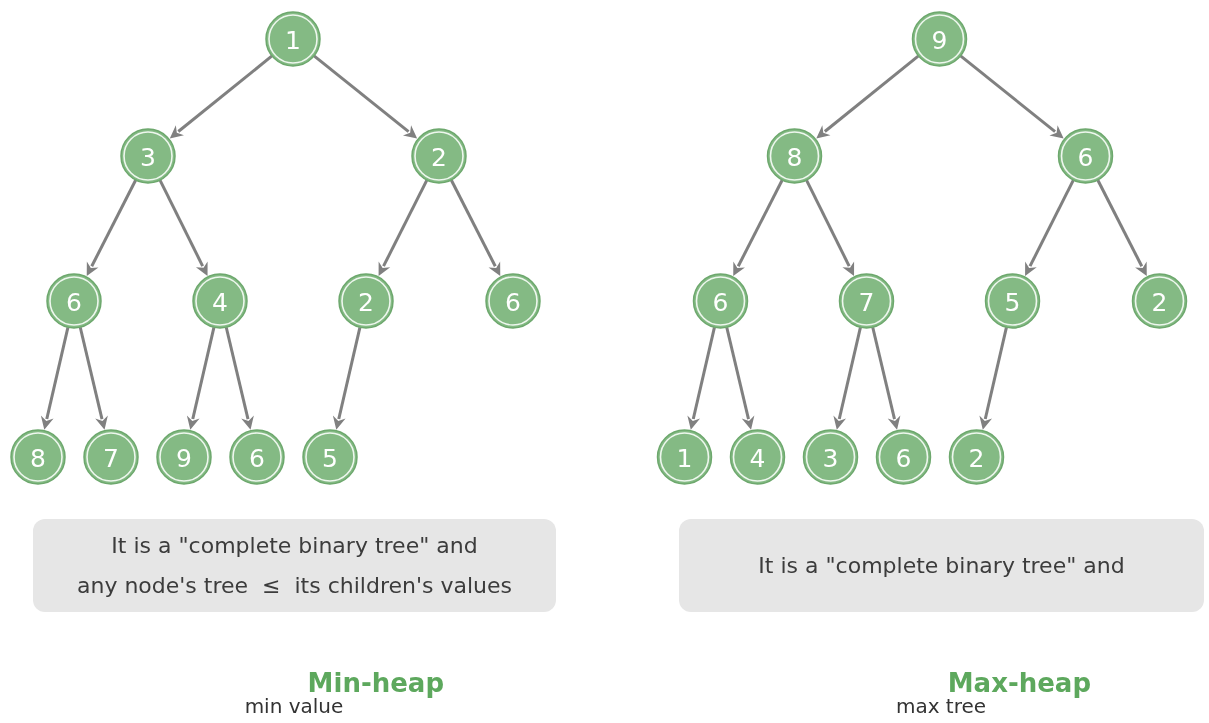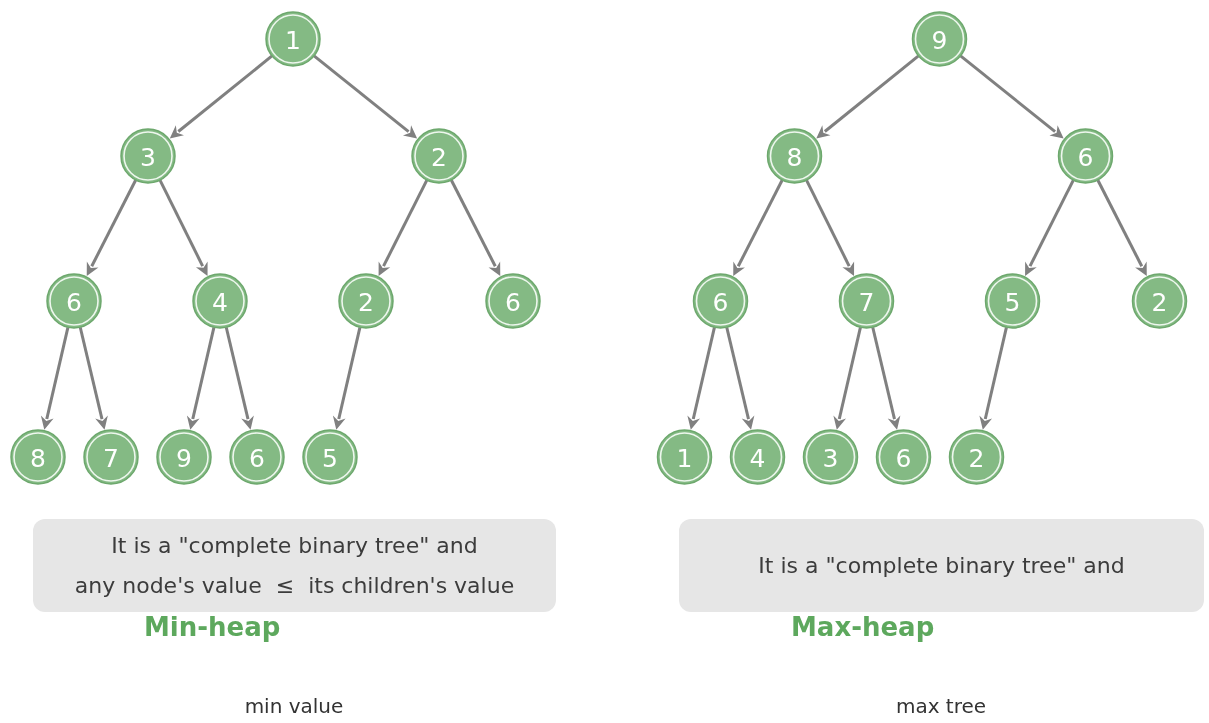--- a/index.html
+++ b/index.html
@@ -10,21 +10,21 @@
   .node-ring { fill:none; stroke:#eef7ee; stroke-width:1.6; }
   .node-label { fill:#ffffff; font-family:"DejaVu Sans", sans-serif; font-size:25px;
                 text-anchor:middle; dominant-baseline:central; }
   .edge { stroke:#808080; stroke-width:3; fill:none; }
   .arrowhead { fill:#808080; }
   .caption-box { position:absolute; top:519px; height:93px; background:#e6e6e6;
                  border-radius:12px; display:flex; flex-direction:column;
                  justify-content:center; align-items:center; color:#3c3c3c;
                  font-family:"DejaVu Sans", sans-serif; font-size:22px; line-height:40px; }
   .caption-line { white-space:pre; }
-  .title { position:absolute; top:612px; width:300px; text-align:left;
+  .title { position:absolute; top:668px; width:300px; text-align:right;
            color:#5da85d; font-family:"DejaVu Sans", sans-serif; font-weight:bold; font-size:26px; }
   .subtitle { position:absolute; top:694px; width:300px; text-align:center;
               color:#333333; font-family:"DejaVu Sans", sans-serif; font-size:20px; }
 </style>
 </head>
 <body>
 
 <svg id="diagram" xmlns="http://www.w3.org/2000/svg" width="1209" height="723">
   <g id="tree-0">
       <g>
@@ -235,21 +235,21 @@
       <g>
         <circle cx="976.5" cy="457" r="27" class="node-circle"></circle>
         <circle cx="976.5" cy="457" r="24" class="node-ring"></circle>
         <text x="976.5" y="458" class="node-label">2</text>
       </g>
     </g>
 </svg>
 
 <div class="caption-box" style="left:33px; width:523px;">
   <div class="caption-line">It is a "complete binary tree" and</div>
-  <div class="caption-line">any node's value  ≤  its children's value</div>
+  <div class="caption-line">any node's tree  ≤  its children's values</div>
 </div>
 <div class="caption-box" style="left:679px; width:525px;">
   <div class="caption-line">It is a "complete binary tree" and</div>
 </div>
 
 <div class="title" style="left:144px;">Min-heap</div>
 <div class="subtitle" style="left:144px;">min value</div>
 <div class="title" style="left:791px;">Max-heap</div>
 <div class="subtitle" style="left:791px;">max tree</div>
 

